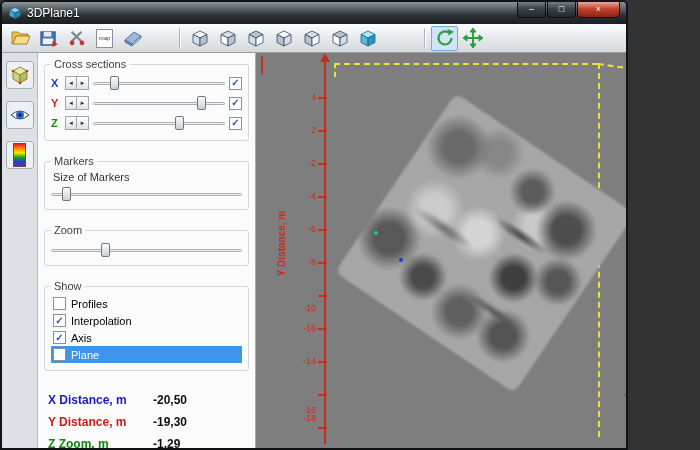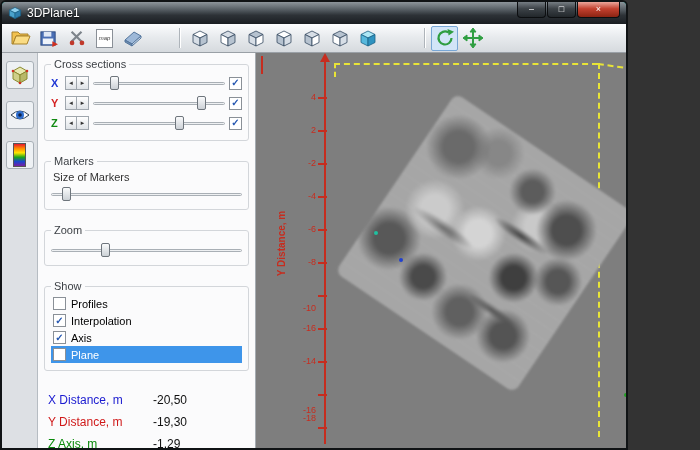--- a/index.html
+++ b/index.html
@@ -48,21 +48,21 @@
   .slider .track{position:absolute;left:0;right:0;top:7px;height:3px;background:#eef0f2;border:1px solid #a9afb5;border-radius:2px}
   .slider .thumb{position:absolute;top:1px;width:9px;height:14px;border:1px solid #6e757c;border-radius:2px;
         background:linear-gradient(#fafbfc,#ccd1d6)}
   .cb{width:13px;height:13px;flex:0 0 13px;border:1px solid #8a9097;background:#fff;display:flex;align-items:center;
       justify-content:center;font-size:10px;font-weight:bold;color:#2456b0;line-height:1}
   .show-row{display:flex;align-items:center;gap:5px;height:17px;padding:0 2px}
   .show-row.selected{background:#3e95ea;color:#fff}
   .zoom-slider,.mk-slider{margin-top:3px}
   .mk-label{color:#333;margin:1px 0 0 2px}
   .readouts{margin-top:4px}
-  .readout{display:flex;align-items:center;height:22px;font-size:12px;font-weight:normal;padding-left:4px}
+  .readout{display:flex;align-items:center;height:22px;font-size:12px;font-weight:bold;padding-left:4px}
   .readout .lab{width:105px}
   .readout .val{color:#101010}
   .r-x{color:#1a1ad0}.r-y{color:#d01a1a}.r-z{color:#0a8a0a}
   
   .view3d{flex:1;position:relative;background:#7e7e7e;overflow:hidden}
   .y-axis{position:absolute;left:68px;top:8px;bottom:4px;width:2px;background:#c62d1f}
   .y-arrow{position:absolute;left:64px;top:0;width:0;height:0;border-left:5px solid transparent;border-right:5px solid transparent;border-bottom:9px solid #c62d1f}
   .red-mark{position:absolute;left:5px;top:3px;width:2px;height:18px;background:#c62d1f}
   .ytick{position:absolute;left:62px;width:9px;height:2px;background:#c62d1f}
   .ylab{position:absolute;left:34px;width:26px;text-align:right;color:#c62d1f;font-size:9px}
@@ -338,21 +338,21 @@
       <div class="readouts">
         <div class="readout">
           <span class="lab r-x">X Distance, m</span>
           <span class="val">-20,50</span>
         </div>
         <div class="readout">
           <span class="lab r-y">Y Distance, m</span>
           <span class="val">-19,30</span>
         </div>
         <div class="readout">
-          <span class="lab r-z">Z Axis, m</span>
+          <span class="lab r-z">Z Zoom, m</span>
           <span class="val">-1,29</span>
         </div>
       </div>
     </div>
 
     <div class="view3d">
       <div class="red-mark"></div>
       <div class="ybox-top"></div>
       <div class="ybox-corner"></div>
       <div class="ybox-right1"></div>

